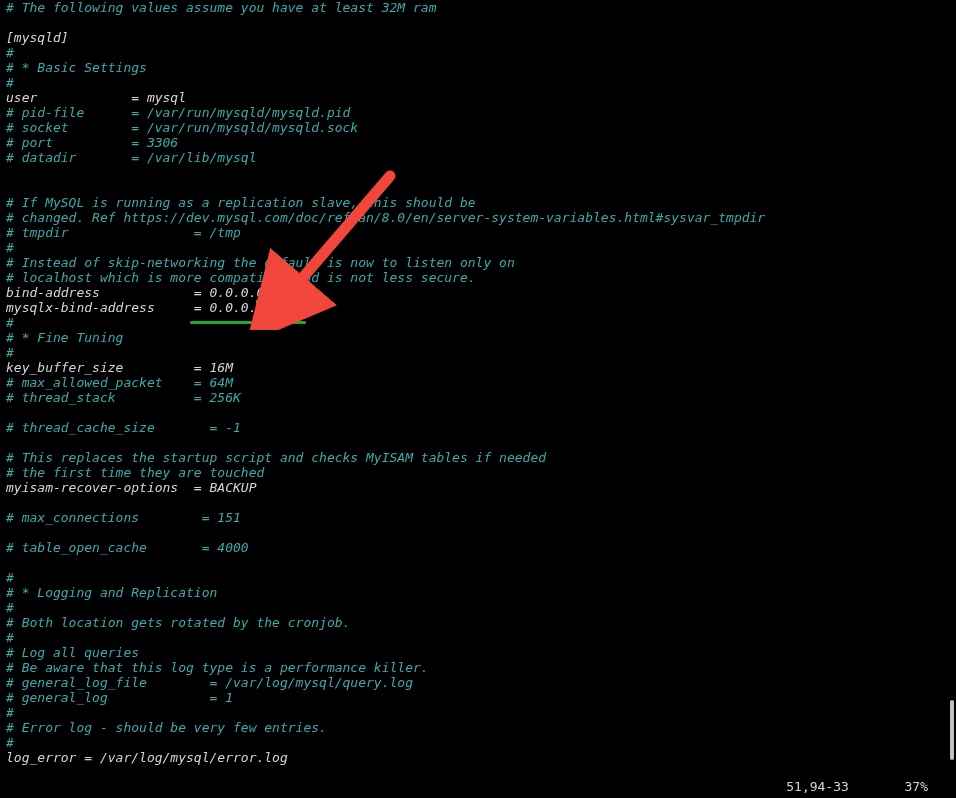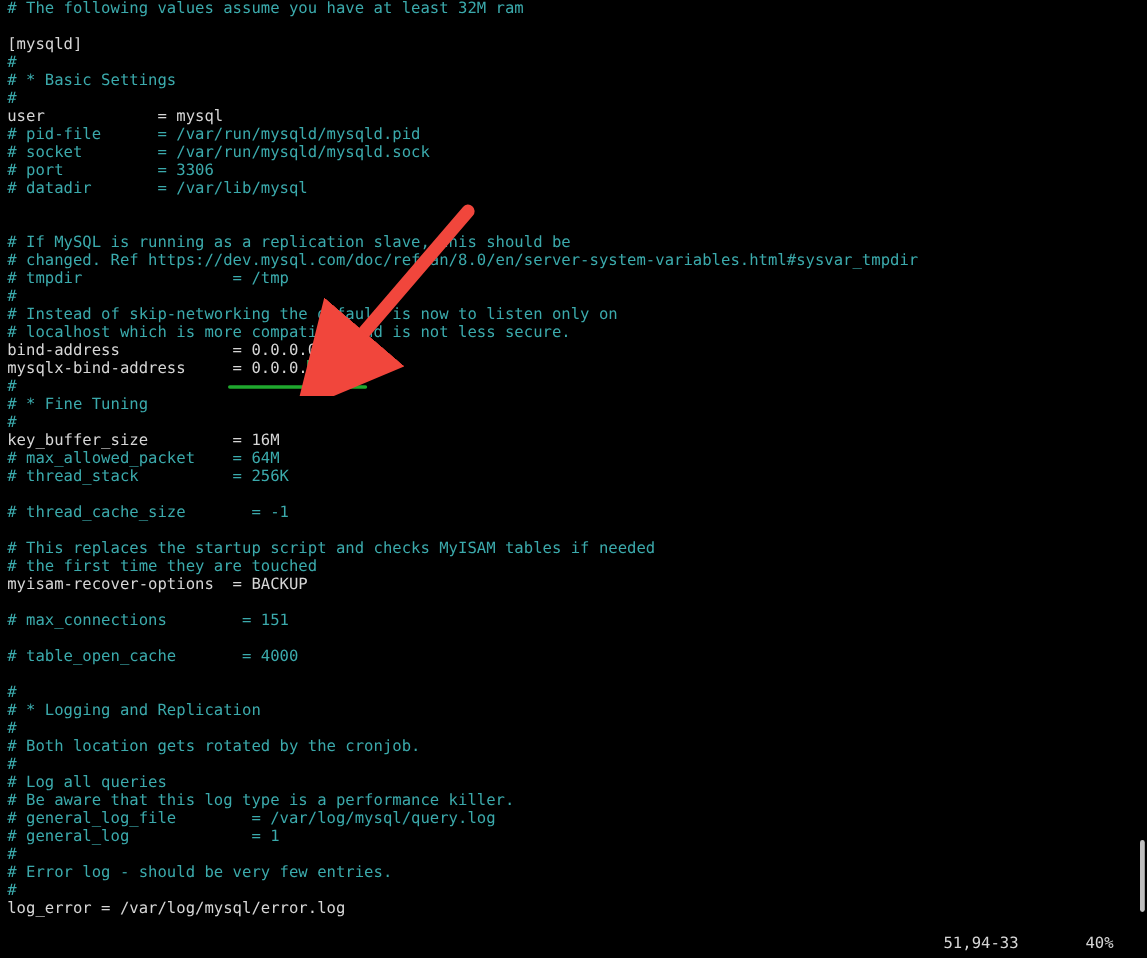--- a/index.html
+++ b/index.html
@@ -12,21 +12,21 @@
     font-size: 13px;
     line-height: 15px;
     overflow: hidden;
     color: #d0d0d0;
   }
   .editor {
     position: relative;
     padding: 0 6px;
     white-space: pre;
   }
-  .line { display: block; }
+  .line { display: block; font-style: italic; }
   .comment { color: #3baaac; }  
   .plain   { color: #d6d6d6; }  
   .cursor  {
     background: #2fb25a;
     color: #000;
   }
   .statusbar {
     position: absolute;
     bottom: 4px;
     right: 8px;
@@ -81,18 +81,18 @@
     <marker id="ah" markerWidth="8" markerHeight="8" refX="4" refY="4" orient="auto">
       <path d="M0,0 L8,4 L0,8 Z" fill="#f1463c"></path>
     </marker>
   </defs>
   <line x1="155" y1="6" x2="40" y2="140" stroke="#f1463c" stroke-width="11" stroke-linecap="round" marker-end="url(#ah)"></line>
 </svg>
 
 <div class="statusbar">
   <span>51,94-33</span>
   <span style="display:inline-block;width:40px"></span>
-  <span>40%</span>
+  <span>37%</span>
 </div>
 
 <div class="scrollbar">
   <div class="scroll-thumb" id="thumb" style="top: 700px; height: 60px;"></div>
 </div>
 
 </body></html>

